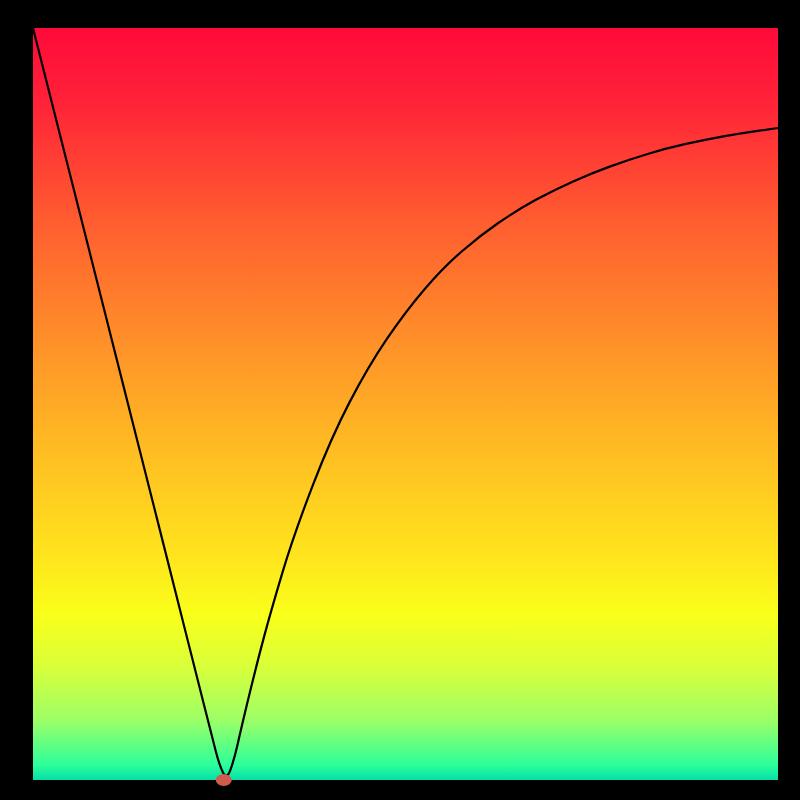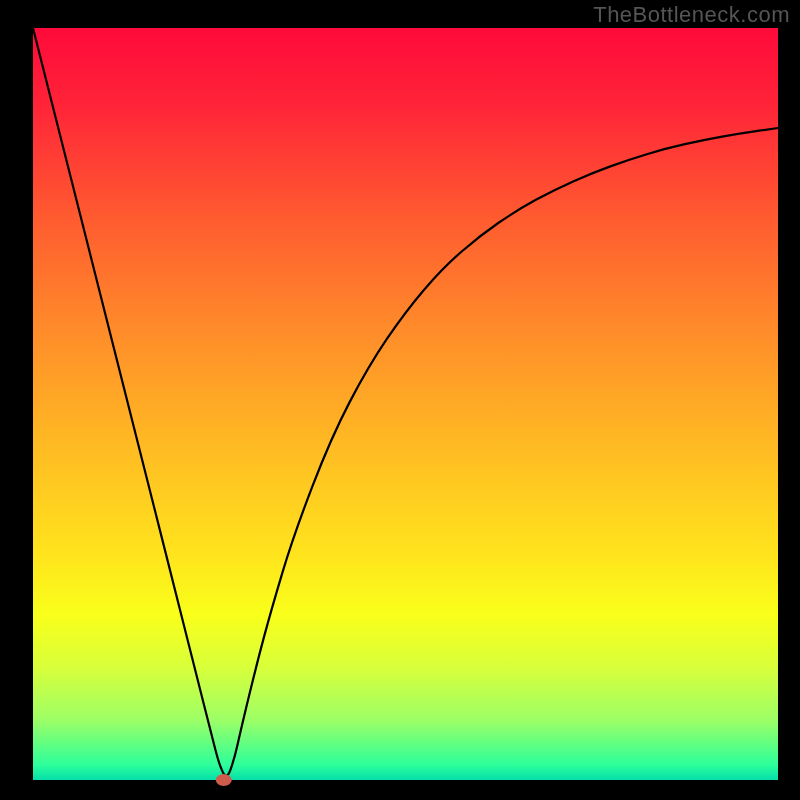--- a/index.html
+++ b/index.html
@@ -30,21 +30,20 @@
   svg {
     position: absolute;
     top: 0;
     left: 0;
   }
 </style>
 </head>
 <body>
 
 <div class="frame">
-  <div class="watermark">TheBottleneck.com</div>
 
   <svg id="chart-svg" width="800" height="800" viewBox="0 0 800 800">
     <defs>
       <linearGradient id="bg-grad" x1="0" y1="0" x2="0" y2="1">
           <stop offset="0%" stop-color="#ff0a3a"></stop>
           <stop offset="10%" stop-color="#ff2338"></stop>
           <stop offset="25%" stop-color="#ff5a30"></stop>
           <stop offset="40%" stop-color="#ff8b2a"></stop>
           <stop offset="55.00000000000001%" stop-color="#ffb923"></stop>
           <stop offset="70%" stop-color="#ffe41d"></stop>

